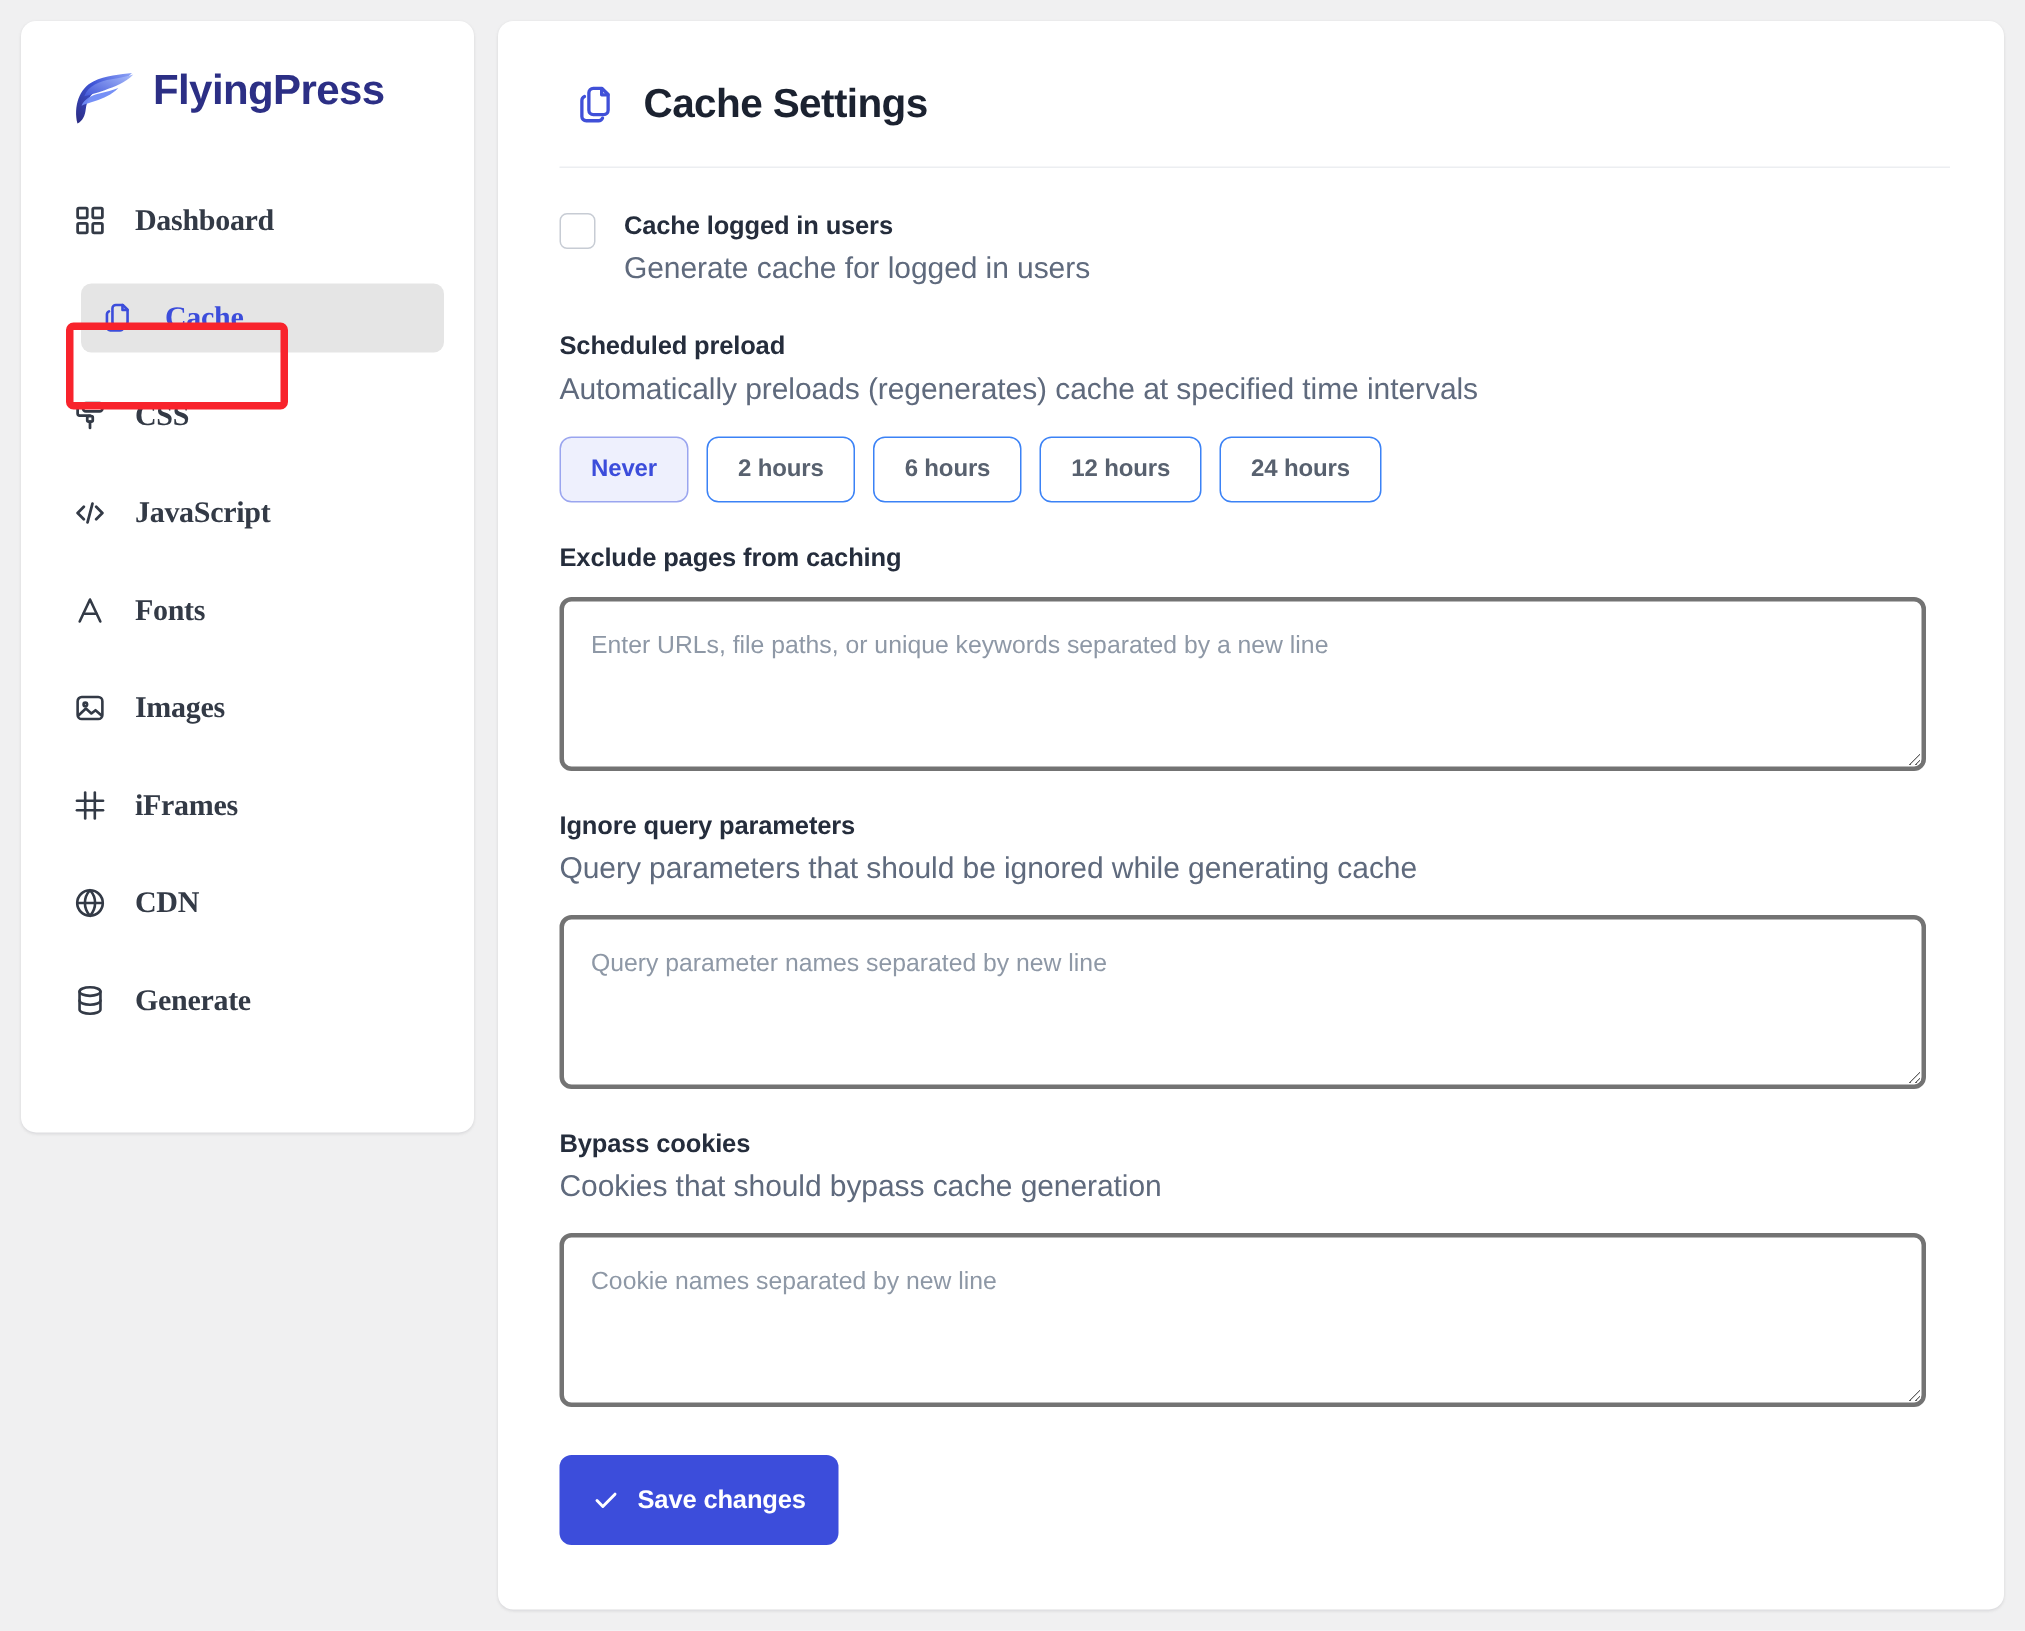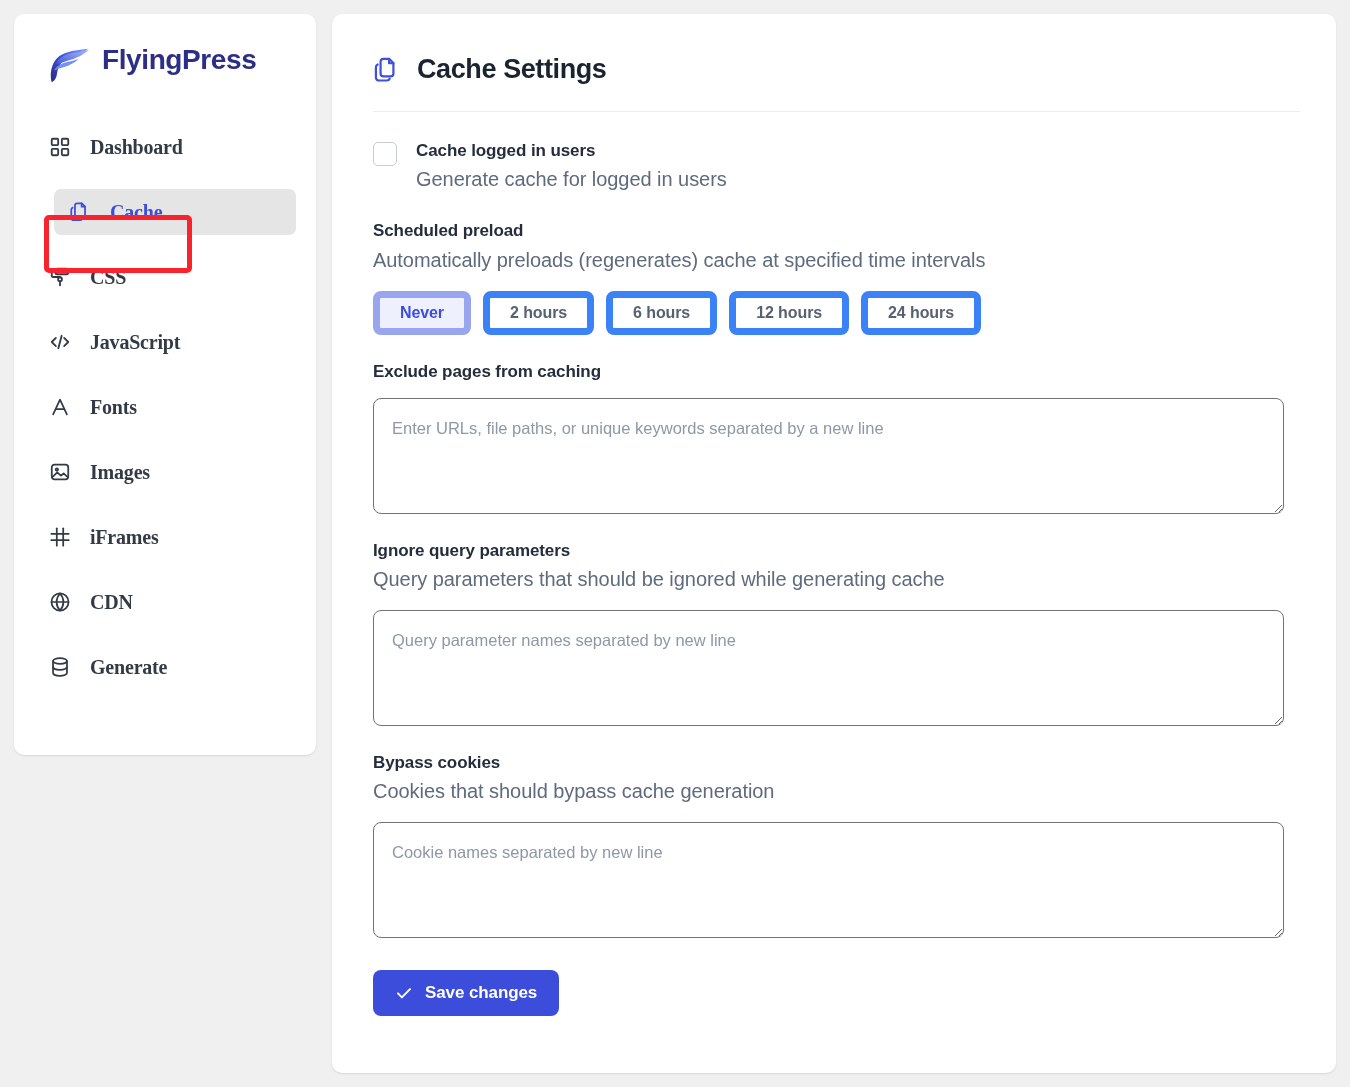--- a/index.html
+++ b/index.html
@@ -98,21 +98,21 @@
     height: 1059px;
     background: #ffffff;
     border-radius: 10px;
     box-shadow: 0 1px 2px rgba(16,24,40,0.06), 0 1px 3px rgba(16,24,40,0.05);
   }
 
   .page-head {
     display: flex;
     align-items: center;
     gap: 16px;
-    padding: 40px 0 0 41px;
+    padding: 40px 0 0 53px;
     text-align: right;
   }
   .page-head .head-ico { width: 28px; height: 28px; color: #4050d8; flex: none; display:block; }
   .page-title {
     font-size: 27px;
     font-weight: bold;
     color: #1b2230;
     letter-spacing: -0.4px;
   }
 
@@ -157,21 +157,21 @@
 
   .section { margin-top: 26px; }
   .section .field-title { font-size: 17px; }
 
   
   .seg-group { display: flex; gap: 12px; margin-top: 16px; }
   .seg-btn {
     min-width: 86px;
     height: 44px;
     padding: 0 20px;
-    border: 7px solid #3b82f6;
+    border: 1px solid #3b82f6;
     border-radius: 8px;
     background: #fff;
     font-family: "Liberation Sans", sans-serif;
     font-size: 16px;
     font-weight: bold;
     color: #58616f;
     cursor: pointer;
     letter-spacing: -0.1px;
     display: flex;
     align-items: center;
@@ -182,40 +182,40 @@
     border-color: #9aa5ef;
     color: #3c4ddb;
   }
 
   
   .ta-wrap { margin-top: 16px; position: relative; }
   textarea.field {
     display: block;
     width: 100%;
     height: 116px;
-    border: 1px solid #737373;
+    border: 3px solid #737373;
     border-radius: 8px;
     background: #fff;
     padding: 18px 18px;
     font-family: "Liberation Sans", sans-serif;
     font-size: 16.5px;
     color: #000000;
     resize: vertical;
     outline: none;
     line-height: 1.4;
   }
   textarea.field::placeholder { color: #8e98a6; }
 
   
   .save-btn {
     margin-top: 32px;
     display: inline-flex;
     align-items: center;
     gap: 12px;
-    height: 46px;
+    height: 60px;
     padding: 0 22px;
     background: #3c4ddb;
     border: none;
     border-radius: 8px;
     color: #fff;
     font-family: "Liberation Sans", sans-serif;
     font-size: 17px;
     font-weight: bold;
     letter-spacing: -0.1px;
     cursor: pointer;

